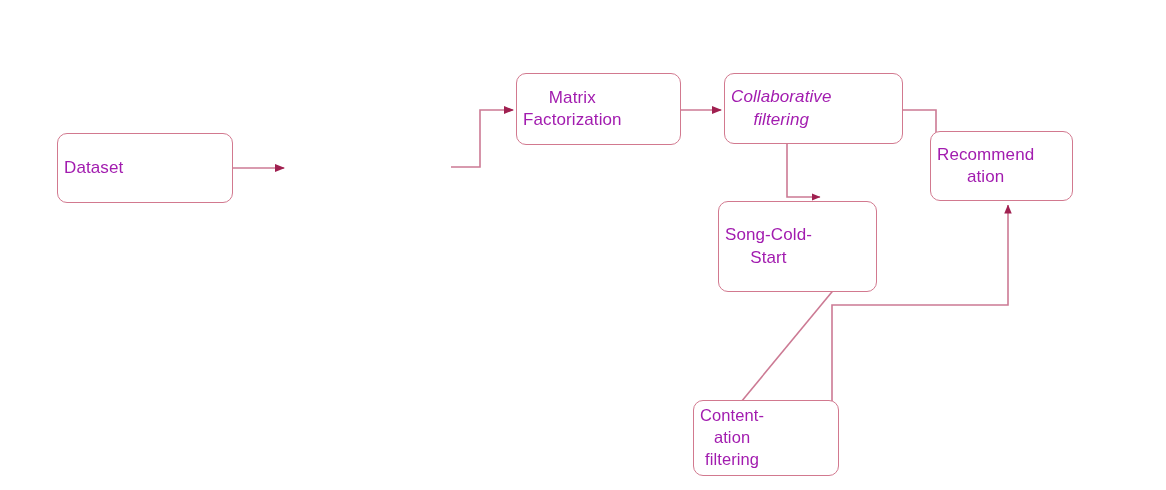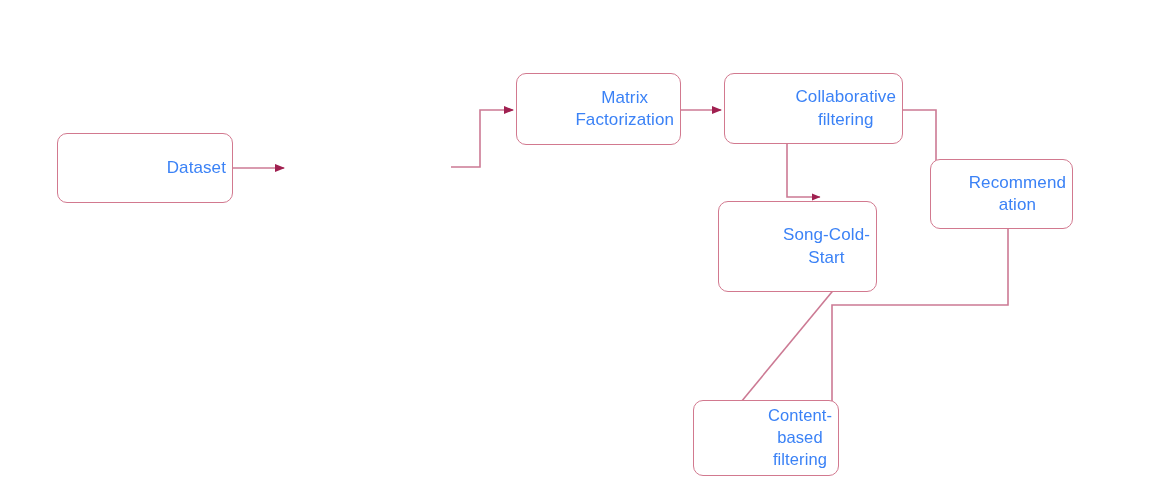--- a/index.html
+++ b/index.html
@@ -25,38 +25,38 @@
     height: 490px;
   }
   .node {
     position: absolute;
     box-sizing: border-box;
     border: 1.3px solid #d2798f;
     border-radius: 10px;
     background: #ffffff;
     display: flex;
     align-items: center;
-    justify-content: flex-end;
+    justify-content: flex-start;
     text-align: center;
-    color: #3b82f6;
+    color: #a21caf;
     font-size: 17px;
     line-height: 1.32;
     letter-spacing: 0.1px;
     z-index: 2;
   }
   .node .label {
     display: block;
     white-space: pre-line;
     padding: 0 6px;
   }
   .node-dataset       { left: 57px;  top: 133px; width: 176px; height: 70px; }
   .node-extract       { left: 287px; top: 131px; width: 164px; height: 72px; }
   .node-matrix        { left: 516px; top: 73px;  width: 165px; height: 72px; }
-  .node-collab        { left: 724px; top: 73px;  width: 179px; height: 71px; }
-  .node-recommend     { left: 930px; top: 131px; width: 143px; height: 70px; margin-top: 28px; }
+  .node-collab        { left: 724px; top: 73px;  width: 179px; height: 71px; font-style: italic; }
+  .node-recommend     { left: 930px; top: 131px; width: 143px; height: 70px; }
   .node-songcold      { left: 718px; top: 201px; width: 159px; height: 91px; }
   .node-content       { left: 693px; top: 400px; width: 146px; height: 76px; font-size: 16.5px; }
 </style>
 </head>
 <body>
 
 <div id="canvas">
 
   <svg id="edges" viewBox="0 0 1166 490" xmlns="http://www.w3.org/2000/svg">
     <defs>
@@ -103,17 +103,17 @@
 ation</span>
   </div>
 
   <div class="node node-songcold">
     <span class="label">Song-Cold-
 Start</span>
   </div>
 
   <div class="node node-content">
     <span class="label">Content-
-based
+ation
 filtering</span>
   </div>
 
 </div>
 
 </body></html>

